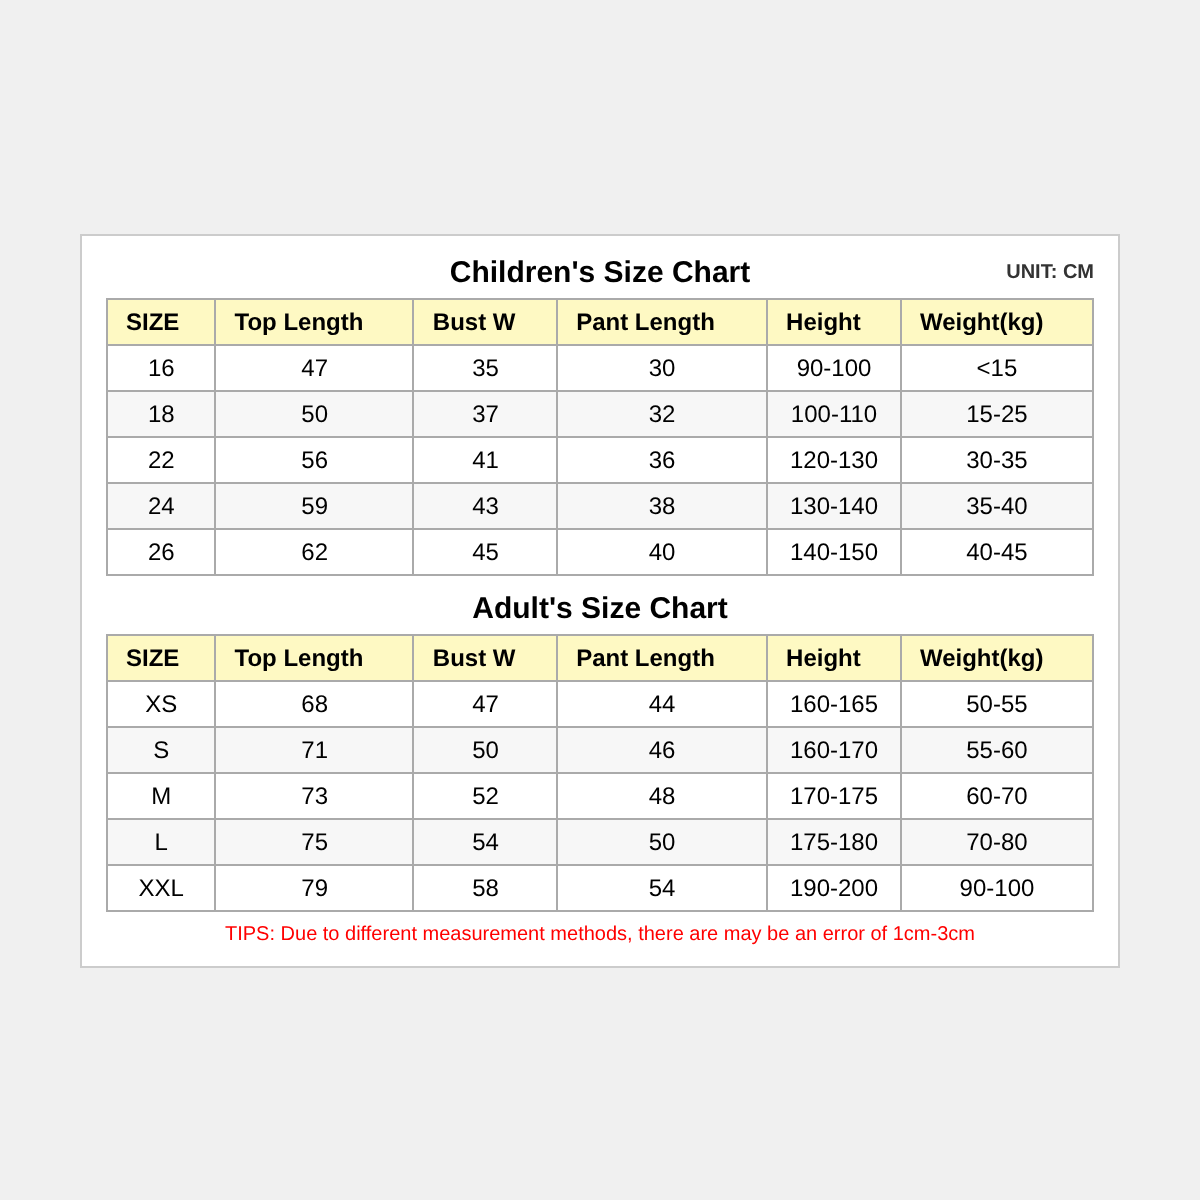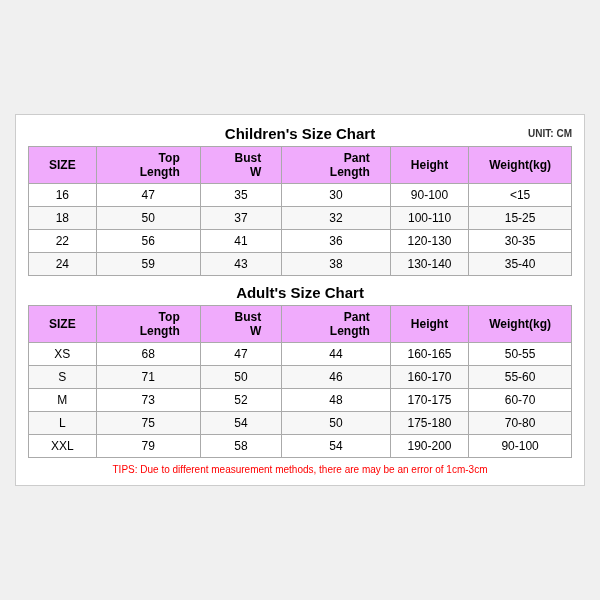--- a/index.html
+++ b/index.html
@@ -8,21 +8,21 @@
       height: 600px;
       background: #f0f0f0;
       display: flex;
       align-items: center;
       justify-content: center;
       font-family: Arial, sans-serif;
     }
     .chart-container {
       background: #fff;
       border: 1px solid #ccc;
-      width: 570px;
+      width: 520px;
       padding: 10px 12px 10px 12px;
     }
     .section-title-row {
       display: flex;
       align-items: center;
       justify-content: center;
       position: relative;
       margin-bottom: 4px;
     }
     .section-title {
@@ -36,24 +36,24 @@
       font-size: 10px;
       color: #333;
       font-weight: bold;
     }
     table {
       width: 100%;
       border-collapse: collapse;
       font-size: 12px;
     }
     th {
-      background-color: #f0abfc;
+      background-color: #fef9c3;
       border: 1px solid #aaa;
-      padding: 4px 20px;
-      text-align: right;
+      padding: 4px 9px;
+      text-align: left;
       font-weight: bold;
       font-size: 12px;
     }
     td {
       border: 1px solid #aaa;
       padding: 4px 3px;
       text-align: center;
     }
     tr:nth-child(even) td {
       background-color: #f7f7f7;
@@ -121,20 +121,28 @@
           <td>30-35</td>
         </tr>
         <tr>
           <td class="size-col">24</td>
           <td>59</td>
           <td>43</td>
           <td>38</td>
           <td>130-140</td>
           <td>35-40</td>
         </tr>
+        <tr>
+          <td class="size-col">26</td>
+          <td>62</td>
+          <td>45</td>
+          <td>40</td>
+          <td>140-150</td>
+          <td>40-45</td>
+        </tr>
       </tbody>
   </table>
 
   <div class="section-gap"></div>
 
   <div class="section-title-row">
     <span class="section-title">Adult's Size Chart</span>
   </div>
 
   <table>

